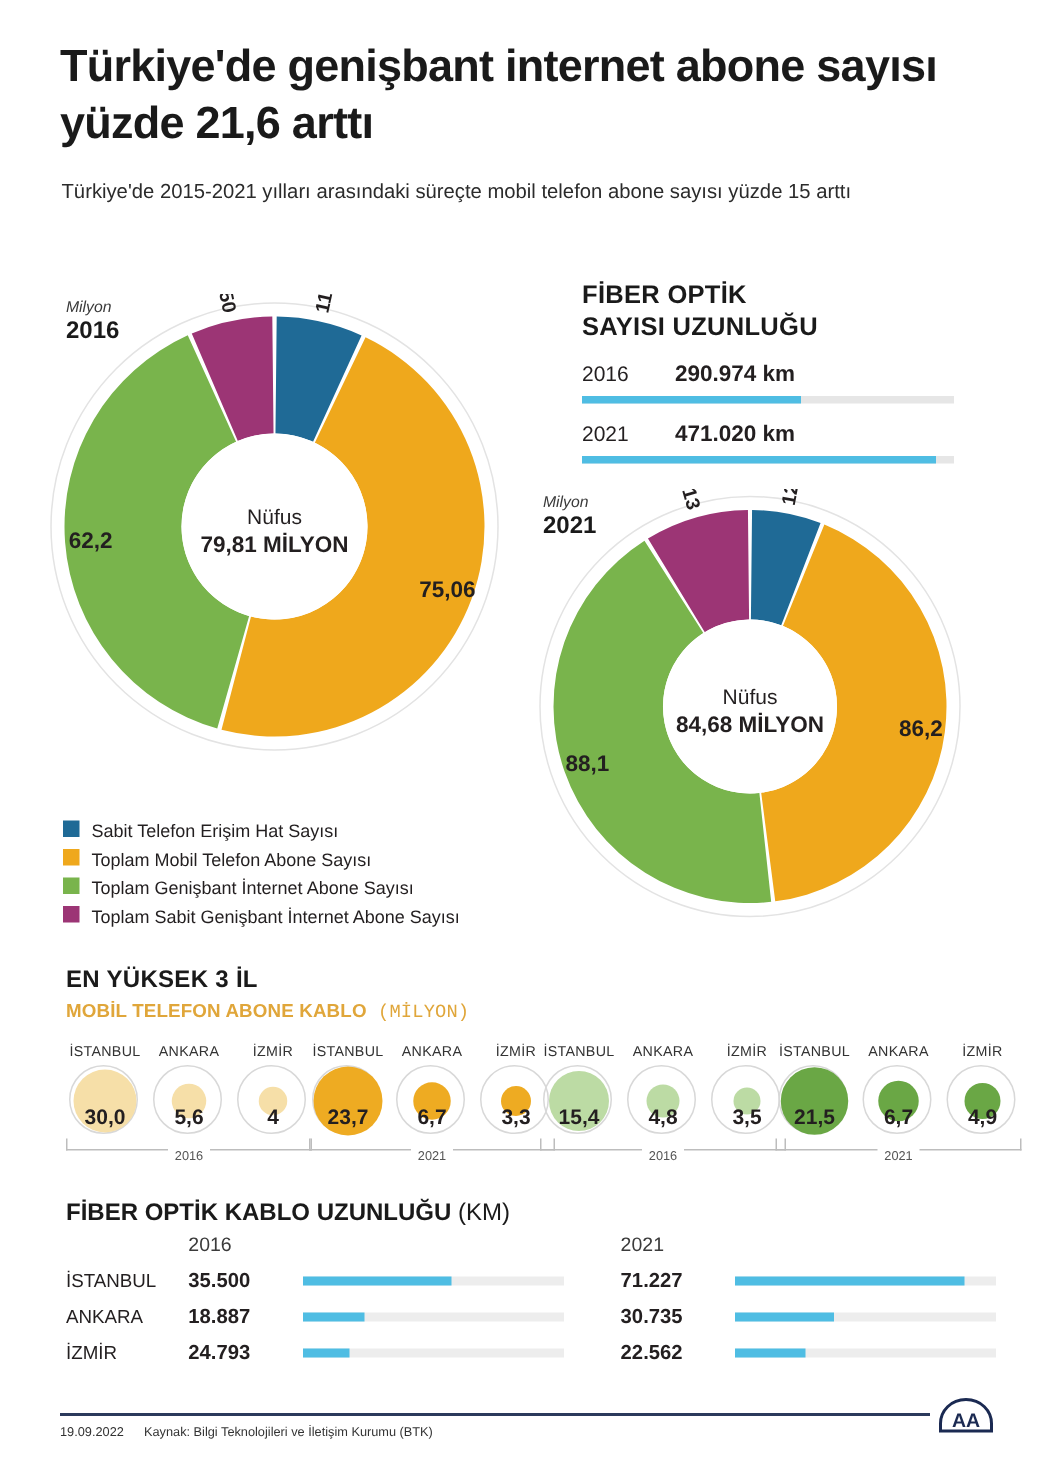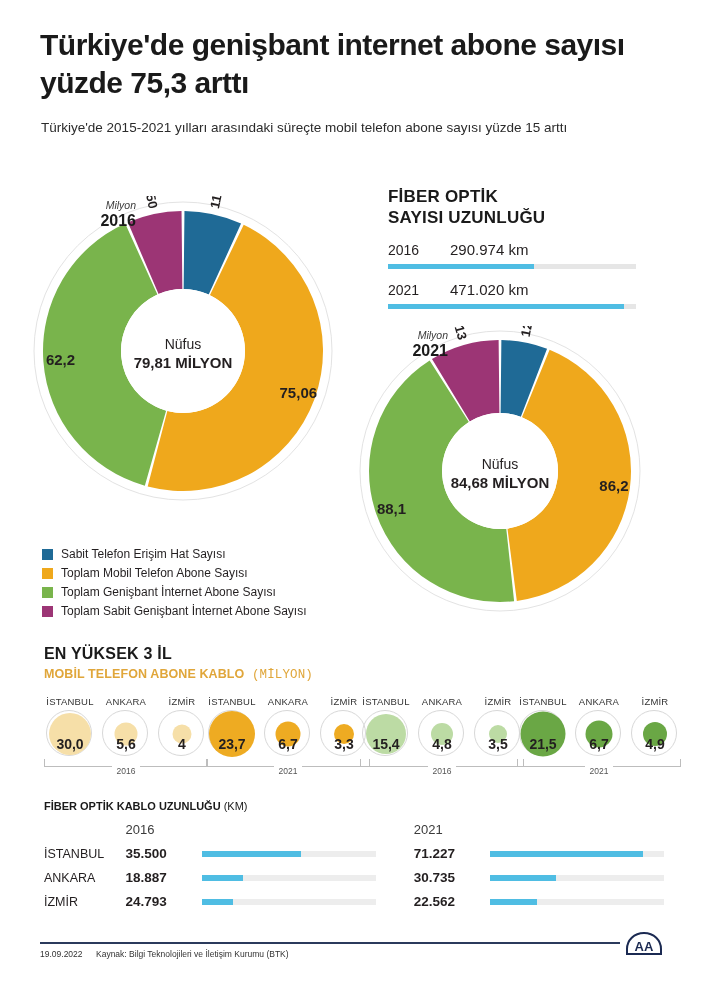--- a/index.html
+++ b/index.html
@@ -20,21 +20,21 @@
     letter-spacing:-0.5px;color:#1a1a1a;
   }
   .subhead{
     position:absolute;left:41px;top:118px;width:560px;
     font-size:13.5px;line-height:1.5;color:#2b2b2b;
   }
 
   
   .donut-wrap{position:absolute;}
   .donut-wrap svg{display:block;}
-  .donut-year{position:absolute;text-align:right;}
+  .donut-year{position:absolute;text-align:left;}
   .donut-year .milyon{
     font-size:10.5px;font-style:italic;color:#3a3a3a;display:block;line-height:1.1;
   }
   .donut-year .yr{
     font-size:16px;font-weight:bold;color:#1a1a1a;display:block;line-height:1.1;
   }
   .center-lbl{text-anchor:middle;}
   .center-lbl .t1{font-size:14px;fill:#231f20;}
   .center-lbl .t2{font-size:15px;font-weight:bold;fill:#231f20;}
   .slice-val{font-size:15px;font-weight:bold;fill:#231f20;}
@@ -42,29 +42,29 @@
 
   
   .fiber-top{position:absolute;left:388px;top:186px;width:290px;}
   .fiber-top h2{
     margin:0;font-size:17px;line-height:1.25;font-weight:bold;
     color:#1a1a1a;letter-spacing:0.2px;
   }
   .ft-row{margin-top:12px;}
   .ft-line{display:flex;align-items:baseline;}
   .ft-year{font-size:14px;color:#231f20;width:62px;}
-  .ft-val{font-size:15px;font-weight:normal;color:#231f20;}
+  .ft-val{font-size:15px;font-weight:bold;color:#231f20;}
   .ft-track{
     position:relative;height:5px;background:#e6e6e6;margin-top:6px;width:248px;border-radius:0;
   }
   .ft-fill{position:absolute;left:0;top:0;height:5px;background:#4fbde3;}
 
   
   .legend{position:absolute;left:42px;top:547px;}
-  .lg-item{display:flex;align-items:center;margin-bottom:5px;}
+  .lg-item{display:flex;margin-bottom:5px;}
   .lg-sw{width:11px;height:11px;margin-right:8px;flex:0 0 auto;}
   .lg-tx{font-size:12px;color:#231f20;}
 
   
   .ey-title{
     position:absolute;left:44px;top:645px;font-size:16px;font-weight:bold;color:#1a1a1a;
     letter-spacing:0.2px;
   }
   .grp-title{position:absolute;font-size:12.5px;font-weight:bold;letter-spacing:0.1px;}
   .grp-title .unit{font-weight:normal;font-family:Liberation Mono, monospace;}
@@ -94,21 +94,21 @@
   }
   .bracket .lt,.bracket .rt{
     position:absolute;top:0;width:1px;height:8px;background:#bdbdbd;
   }
   .bracket .lt{left:2px;} .bracket .rt{right:2px;}
   .bracket .yrwrap{position:absolute;left:0;right:0;top:1px;text-align:center;}
   .bracket .yrwrap span{background:#fff;padding:0 5px;font-size:8.5px;color:#555;}
 
   
   .fb-title{
-    position:absolute;left:44px;top:800px;font-size:11px;font-weight:bold;color:#1a1a1a;
+    position:absolute;left:44px;top:800px;font-size:16px;font-weight:bold;color:#1a1a1a;
   }
   .fb-title .unit{font-weight:normal;}
   .fb{position:absolute;left:44px;top:822px;width:620px;}
   .fb-head{display:flex;font-size:13px;color:#3b3b3b;}
   .fb-row{display:flex;align-items:center;margin-top:9px;}
   .fb-city{width:86px;font-size:12.5px;color:#231f20;}
   .fb-half{width:264px;display:flex;align-items:center;}
   .fb-val{width:76px;font-size:13.5px;font-weight:bold;color:#231f20;}
   .fb-track{position:relative;height:6px;background:#ededed;flex:1;}
   .fb-fill{position:absolute;left:0;top:0;height:6px;background:#4fbde3;}
@@ -118,21 +118,21 @@
   .foot-rule{position:absolute;left:40px;top:942px;width:580px;height:1.5px;background:#2b3a5c;}
   .foot-date{position:absolute;left:40px;top:949px;font-size:8.5px;color:#333;}
   .foot-src{position:absolute;left:96px;top:949px;font-size:8.5px;color:#333;}
   .aa-logo{position:absolute;left:623px;top:930px;width:42px;height:28px;}
 </style>
 </head>
 <body>
 
 <div class="page">
 
-  <div class="headline">Türkiye'de genişbant internet abone sayısı yüzde 75,3 arttı</div>
+  <div class="headline">Türkiye'de genişbant internet abone sayısı yüzde 21,6 arttı</div>
   <div class="subhead">Türkiye'de 2015-2021 yılları arasındaki süreçte mobil telefon abone sayısı yüzde 15 arttı</div>
 
   <div class="donut-wrap" id="donut0-wrap" style="left:28px;top:196px;">
     <svg id="donut0" width="310" height="310" viewBox="0 0 310 310">
         <circle cx="155" cy="155" r="149" fill="none" stroke="#e3e3e3" stroke-width="1"></circle>
         <path d="M156.4660497762744,15.007676288828293 A140,140 0 0 1 213.03699274232972,27.596281555730215 L180.70209678588887,98.5783532603948 A62,62 0 0 0 155.64925061520722,93.00339949933824 Z" fill="#1f6a96"></path>
         <text x="190.1887744617369" y="0.867934460208204" class="edge-val" text-anchor="middle" transform="rotate(-77.45451111251023 190.1887744617369 -3.132065539791796)">11,07</text>
         <path d="M215.6924064371119,28.839658367328383 A140,140 0 0 1 119.66289064902462,290.4669284464559 L139.3507087159966,214.99249688343048 A62,62 0 0 0 181.87806570786384,99.128991562674 Z" fill="#efa81c"></path>
         <text x="270.31738277523937" y="202.32690432655022" class="slice-val" text-anchor="middle">75,06</text>
         <path d="M116.83363536522216,289.6971737289435 A140,140 0 0 1 97.16753738415598,27.50330879671033 L129.38848084155478,98.53717960997172 A62,62 0 0 0 138.09775280459837,214.6516055085321 Z" fill="#79b44c"></path>

